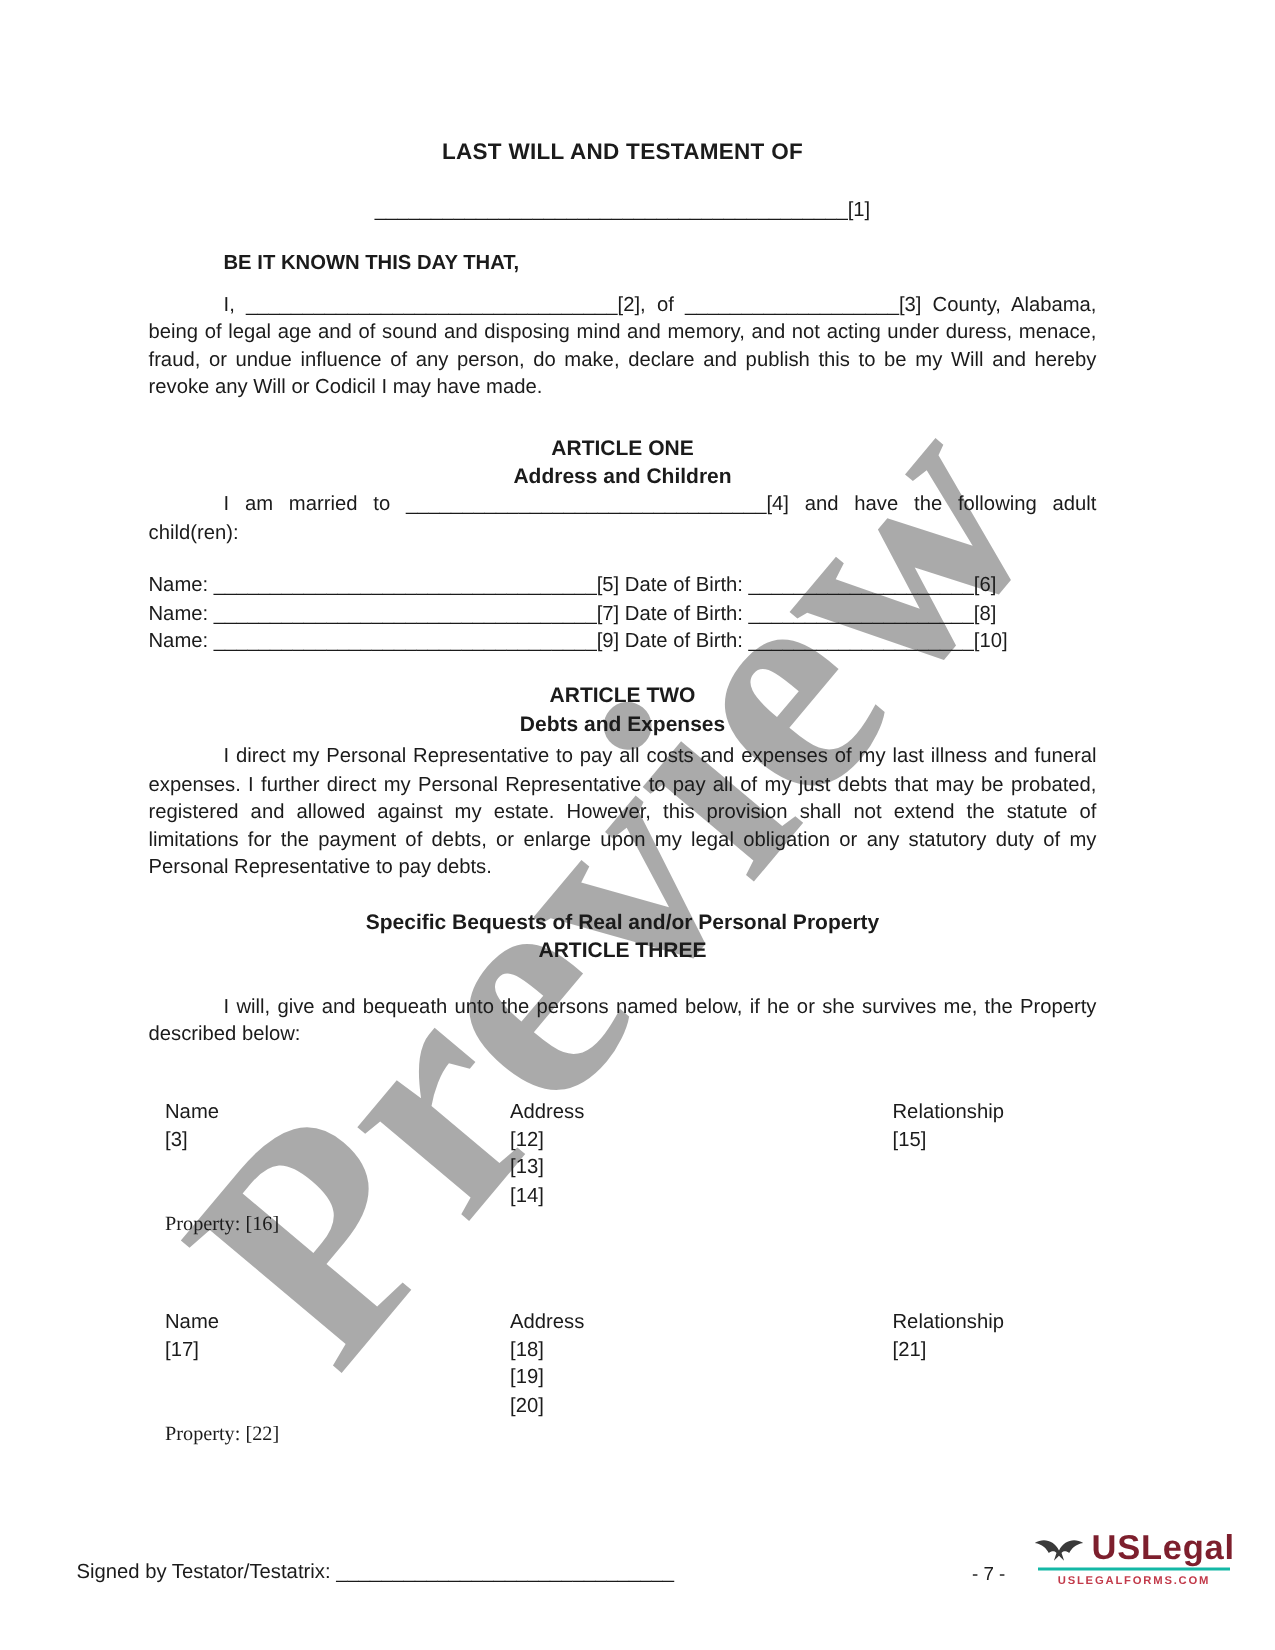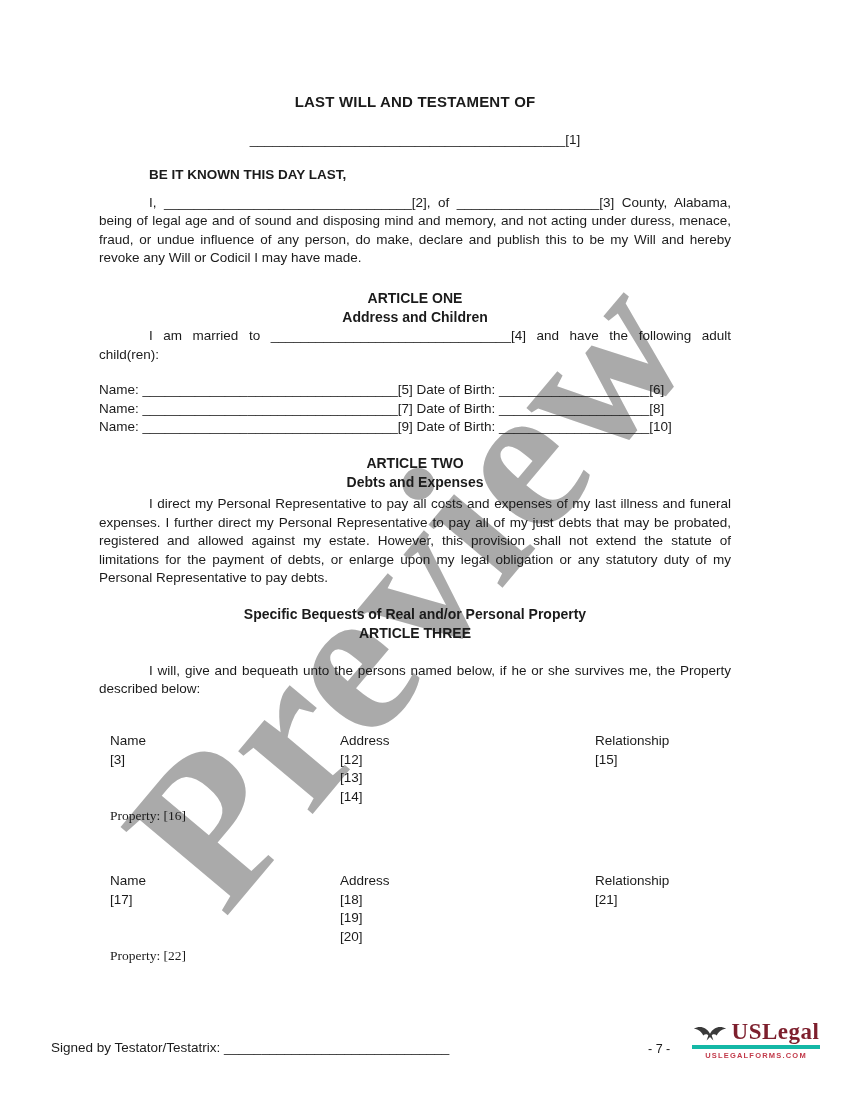--- a/index.html
+++ b/index.html
@@ -48,42 +48,42 @@
   .bequest-grid { display:grid; grid-template-columns:230px 255px 1fr; }
   .bq-h, .bq-c { text-align:left; }
   .property { margin-top:1px;font-family:Liberation Serif, serif; }
 
   .signed-line { position:absolute; left:51px; top:1040px; font-size:13.5px; z-index:2; }
   .page-number { position:absolute; left:648px; top:1042px; font-size:12.5px; z-index:2; }
 
   .logo { position:absolute; top:1020px; right:30px; z-index:2; width:128px; }
   .logo-row { display:flex; align-items:center; justify-content:center; gap:5px; }
   .logo-text {
-    font-family:Liberation Serif, serif; font-weight:bold;
+    font-family:Liberation Sans, sans-serif; font-weight:bold;
     font-size:23px; color:#7d1f2d; letter-spacing:.5px; line-height:1;
   }
   .logo-sub {
-    margin-top:2px; padding-top:2px; border-top:4px solid #14b8a6;
+    margin-top:2px; padding-top:2px; border-top:2px solid #14b8a6;
     font-size:7.5px; font-weight:bold; color:#c23a4a;
     letter-spacing:1.2px; text-align:center;
   }
   .eagle-icon svg { display:block; }
 </style>
 </head>
 <body>
 
 <div class="page">
 
   <div class="watermark">Preview</div>
 
   <div class="content">
 
     <div class="title">LAST WILL AND TESTAMENT OF</div>
     <div class="title-blank">__________________________________________[1]</div>
-    <div class="be-known">BE IT KNOWN THIS DAY LAST,</div>
+    <div class="be-known">BE IT KNOWN THIS DAY THAT,</div>
 
     <p class="para intro">I, _________________________________[2], of ___________________[3] County, Alabama, being of legal age and of sound and disposing mind and memory, and not acting under duress, menace, fraud, or undue influence of any person, do make, declare and publish this to be my Will and hereby revoke any Will or Codicil I may have made.</p>
 
     <div class="article-heading article-one">
       <div>ARTICLE ONE</div>
       <div>Address and Children</div>
     </div>
 
     <p class="para marriage">I am married to ________________________________[4] and have the following adult child(ren):</p>
 

